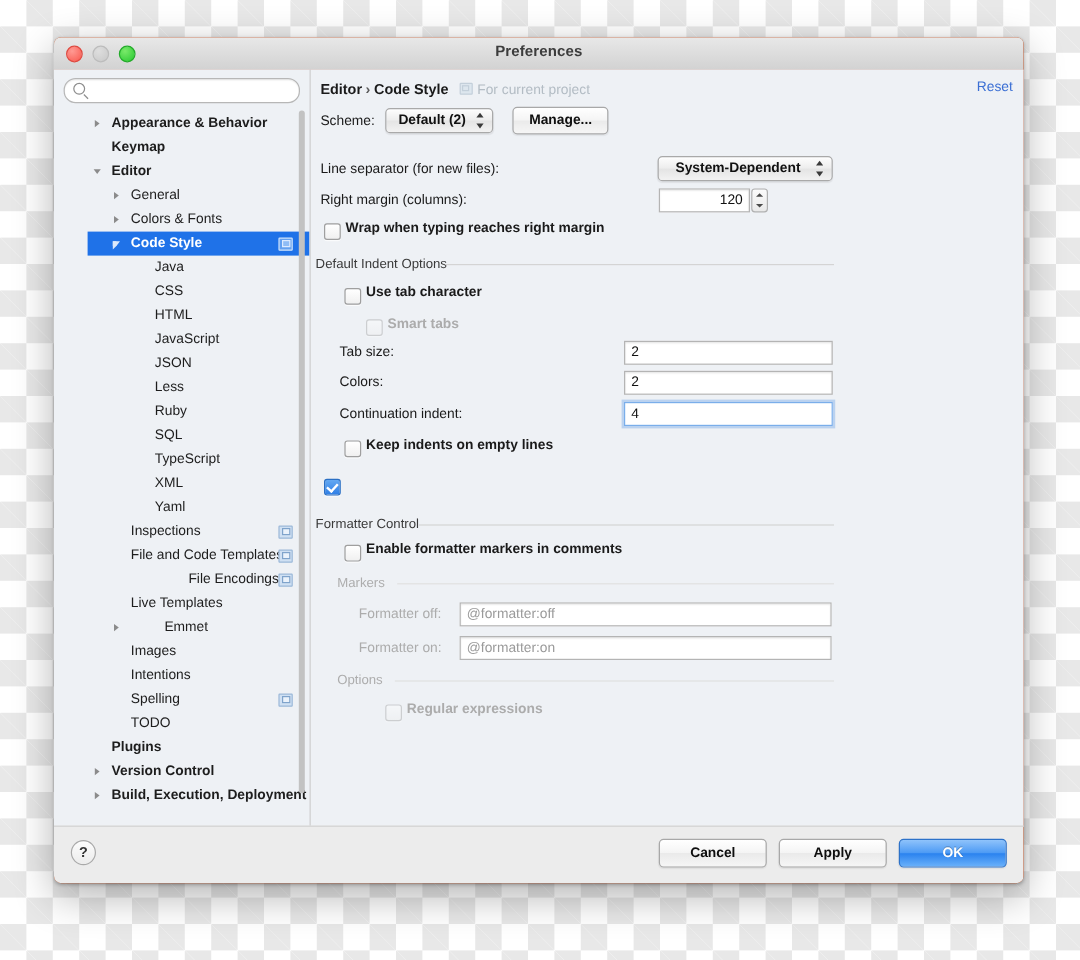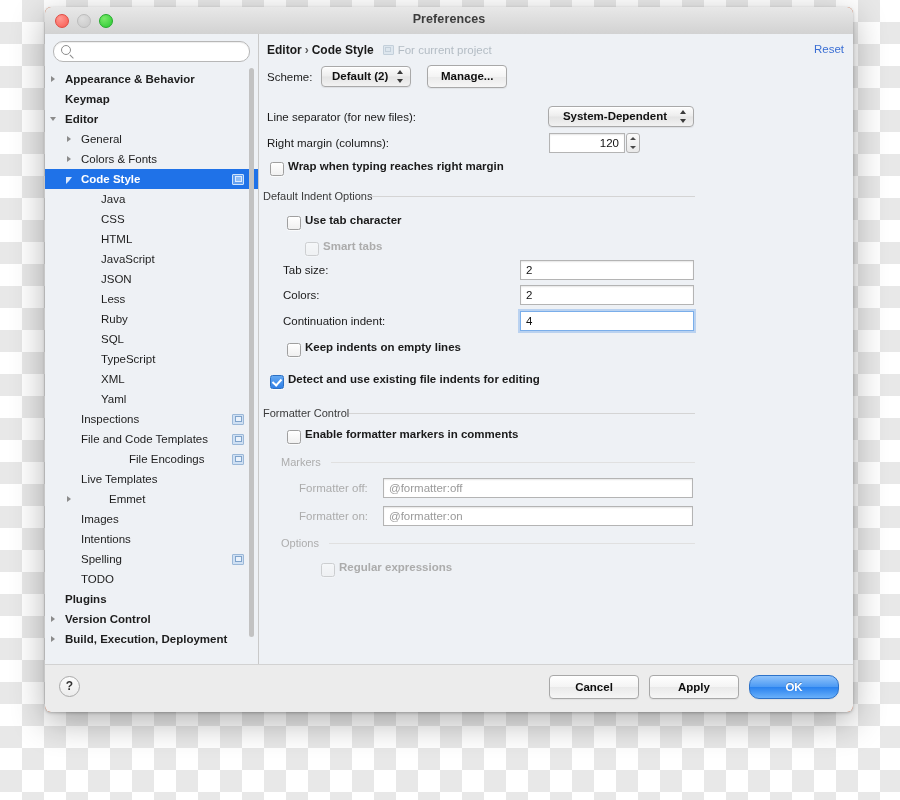--- a/index.html
+++ b/index.html
@@ -9,21 +9,21 @@
     background-color:#ffffff;
     background-image:
       linear-gradient(45deg,#e8e8e8 25%,transparent 25%,transparent 75%,#e8e8e8 75%),
       linear-gradient(45deg,#e8e8e8 25%,transparent 25%,transparent 75%,#e8e8e8 75%);
     background-size:44px 44px;
     background-position:0 0,22px 22px;
   }
 
   
   #window{
-    position:absolute;left:45px;top:7px;width:808px;height:705px;
+    position:absolute;left:45px;top:31px;width:808px;height:705px;
     background:#c2410c;border-radius:6px;
     box-shadow:0 10px 34px rgba(0,0,0,.30), 0 1px 3px rgba(0,0,0,.25);
     overflow:hidden;
   }
   #titlebar{
     position:relative;height:27px;
     background:linear-gradient(to bottom,#e8e8e8 0%,#d2d2d2 100%);
     border-bottom:1px solid #b3b3b3;
   }
   #title{
@@ -57,21 +57,21 @@
     transform:rotate(45deg);
   }
   #search-input{
     position:absolute;left:20px;right:6px;top:1px;height:16px;border:0;outline:0;background:transparent;
     font-family:"Liberation Sans",sans-serif;font-size:11px;color:#222;
   }
 
   #tree{position:absolute;top:35px;left:0;right:0;bottom:0;overflow:hidden;}
   .ti{
     position:relative;height:20px;line-height:20px;font-size:11.5px;color:#1d1d1d;
-    white-space:nowrap;padding-right:12px;
+    white-space:nowrap;padding-right:12px;margin-left:28px;
   }
   .ti .tw{
     position:absolute;top:0;width:12px;height:20px;
   }
   .tw:before{
     content:"";position:absolute;top:7px;left:2px;
     border-left:4.5px solid #8b8b8b;border-top:3.5px solid transparent;border-bottom:3.5px solid transparent;
   }
   .tw.open:before{
     border-left:3.5px solid transparent;border-right:3.5px solid transparent;
@@ -134,21 +134,21 @@
 
   .btn{
     display:inline-block;height:21px;line-height:21px;padding:0 13px;
     background:linear-gradient(to bottom,#ffffff 0%,#f4f4f4 50%,#eaeaea 51%,#f6f6f6 100%);
     border:1px solid #a8a8a8;border-radius:4px;
     font-size:11.5px;color:#0e0e0e;font-weight:bold;text-align:center;cursor:pointer;
     box-shadow:0 1px 1px rgba(0,0,0,.06);
   }
   .btn.primary{
     background:linear-gradient(to bottom,#8fc3fb 0%,#4e9bf4 48%,#2b83ef 52%,#69b0fa 100%);
-    border-color:#2d72c9;color:#fff;text-shadow:0 -1px 0 rgba(0,0,0,.25);border-radius:10px;
+    border-color:#2d72c9;color:#fff;text-shadow:0 -1px 0 rgba(0,0,0,.25);
   }
 
   .field{
     position:absolute;height:18px;background:#fff;border:1px solid #b4b4b4;
     box-shadow:inset 0 1px 1.5px rgba(0,0,0,.10);
     font-size:11.5px;color:#111;line-height:18px;
   }
   .field.focus{border-color:#7aaeea;box-shadow:0 0 0 2px rgba(122,174,234,.45);}
   .field .v{position:absolute;left:5px;top:0;}
   .field .vr{position:absolute;right:5px;top:0;}
@@ -382,21 +382,20 @@
 
       <div class="row" style="left:24px;top:281px;">Continuation indent:</div>
       <div class="field focus" style="left:261px;top:277px;width:172px;">
         <span class="v">4</span>
       </div>
 
       <div class="cb" style="left:28px;top:309px;"></div>
       <div class="row" style="left:46px;top:307px;font-weight:bold;">Keep indents on empty lines</div>
 
       <div class="cb on" style="left:11px;top:341px;"></div>
-      <div class="row" style="left:29px;top:339px;font-weight:bold;">Detect and use existing file indents for editing</div>
 
       <div class="sect" style="left:4px;top:373px;width:432px;">
         <span class="st">Formatter Control</span>
         <span class="ln" style="left:86px;right:0;"></span>
       </div>
 
       <div class="cb" style="left:28px;top:396px;"></div>
       <div class="row" style="left:46px;top:394px;font-weight:bold;">Enable formatter markers in comments</div>
 
       <div class="sect dis" style="left:22px;top:422px;width:414px;">

